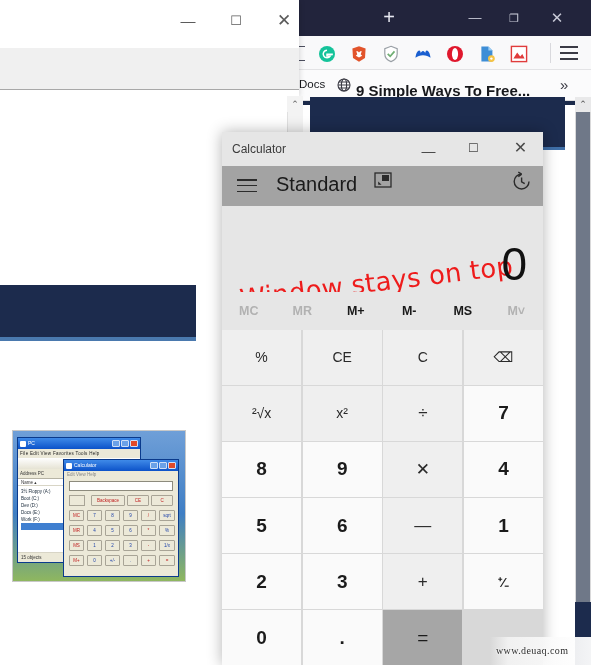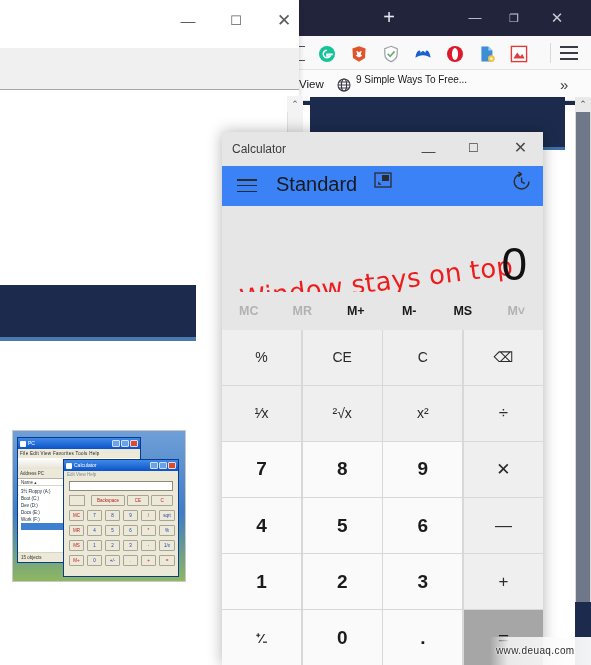--- a/index.html
+++ b/index.html
@@ -71,22 +71,22 @@
     background: #fbfbfc; border-bottom: 1px solid #dededf;
   }
   .bm-wiki {
     position: absolute; left: 4px; top: 8px; font-size: 11.5px; color: #17181c;
     white-space: nowrap; overflow: hidden; width: 32px;
   }
   .bm-globe {
     position: absolute; left: 42px; top: 8px; width: 14px; height: 14px;
   }
   .bm-label {
-    position: absolute; left: 61px; top: 4px; font-size: 10px; color: #17181c;
-    white-space: nowrap; font-weight: 400;
+    position: absolute; left: 61px; top: 12px; font-size: 15px; color: #17181c;
+    white-space: nowrap; font-weight: 700;
   }
   .bm-chevrons {
     position: absolute; left: 265px; top: 6px; font-size: 15px; color: #3b3b45;
   }
   .browser-content-strip {
     position: absolute; left: 0; top: 101px; width: 296px; height: 4px;
     background: #1b2a4a;
   }
 
   
@@ -268,21 +268,21 @@
   .calc-wbtn {
     position: absolute; top: 0; width: 45px; height: 32px;
     text-align: center; color: #4a4a4a;
   }
   .calc-min   { left: 184px; line-height: 38px; font-size: 14px; }
   .calc-max   { left: 229px; line-height: 32px; font-size: 12px; }
   .calc-close { left: 276px; line-height: 32px; font-size: 16px; }
 
   .calc-navbar {
     position: absolute; left: 0; top: 34px; width: 321px; height: 40px;
-    background: #3b82f6;
+    background: #a3a3a3;
   }
   .calc-hamburger {
     position: absolute; left: 15px; top: 13px; width: 20px; height: 14px;
   }
   .calc-hamburger i {
     display: block; height: 1.6px; background: #2b2b2b; margin-bottom: 4.2px;
   }
   .calc-mode {
     position: absolute; left: 54px; top: 7px;
     font-size: 20px; color: #1a1a1a; font-weight: 400;
@@ -338,21 +338,21 @@
   }
   .key.fn      { background: #efefef; font-size: 14px; color: #2a2a2a; }
   .key.num     { background: #fafafa; font-weight: bold; font-size: 19px; }
   .key.op      { background: #efefef; font-size: 17px; color: #2a2a2a; }
   .key.eq      { background: #a6a6a6; font-size: 19px; color: #1b1b1b; }
   .key.small   { font-size: 13px; }
 
   .watermark {
     position: absolute; left: 496px; top: 645px;
     font-size: 10px; color: #2d2d2d; letter-spacing: .4px;
-    font-family: Liberation Sans, sans-serif;
+    font-family: Liberation Serif, serif;
     text-shadow: 0 0 2px #fff, 0 0 3px #fff;
   }
   .wm-fade {
     position: absolute; left: 490px; top: 637px; width: 101px; height: 28px;
     background: linear-gradient(90deg, rgba(255,255,255,0) 0%, rgba(245,245,245,.85) 18%, rgba(255,255,255,.95) 100%);
   }
 </style>
 </head>
 <body>
 
@@ -415,21 +415,21 @@
       </div>
       <div class="tb-sep"></div>
       <div class="ham-menu">
           <i></i>
           <i></i>
           <i></i>
         </div>
     </div>
 
     <div class="bookmark-bar">
-      <div class="bm-wiki">View</div>
+      <div class="bm-wiki">Docs</div>
       <div class="bm-globe">
         <svg width="14" height="14" viewBox="0 0 14 14">
             <circle cx="7" cy="7" r="6" fill="none" stroke="#3a3a44" stroke-width="1.1"></circle>
             <ellipse cx="7" cy="7" rx="2.6" ry="6" fill="none" stroke="#3a3a44" stroke-width="1.1"></ellipse>
             <path d="M1.2 7h11.6M2.1 4h9.8M2.1 10h9.8" stroke="#3a3a44" stroke-width="1"></path>
           </svg>
       </div>
       <div class="bm-label">9 Simple Ways To Free...</div>
       <div class="bm-chevrons">»</div>
     </div>
@@ -589,21 +589,20 @@
       <div class="mem-btn">MS</div>
       <div class="mem-btn dim">M˅</div>
     </div>
 
     <div class="calc-pad">
       <div class="key fn">%</div>
       <div class="key fn">CE</div>
       <div class="key fn">C</div>
       <div class="key fn">⌫</div>
 
-      <div class="key fn">¹⁄x</div>
       <div class="key fn">²√x</div>
       <div class="key fn">x²</div>
       <div class="key op">÷</div>
 
       <div class="key num">7</div>
       <div class="key num">8</div>
       <div class="key num">9</div>
       <div class="key op">✕</div>
 
       <div class="key num">4</div>

